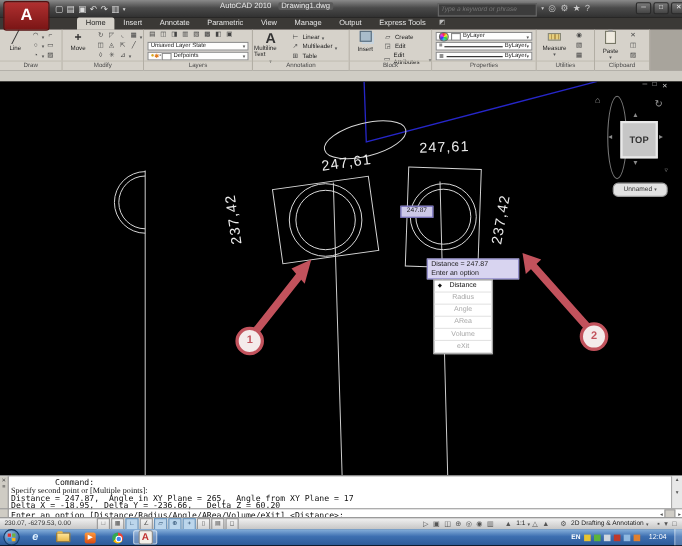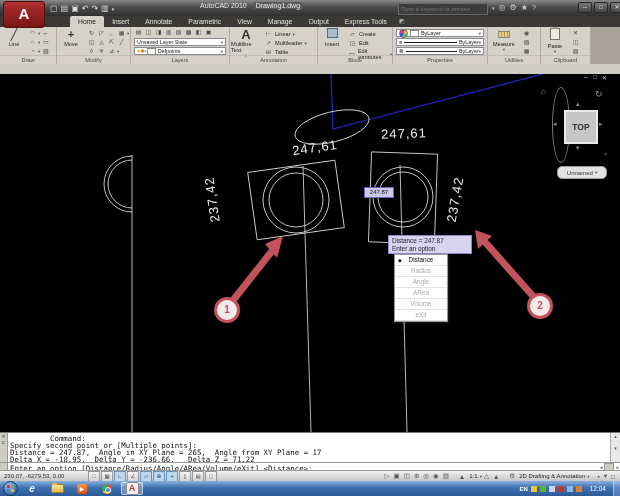--- a/index.html
+++ b/index.html
@@ -448,23 +448,23 @@
     <div class="mitem"><span>eXit</span></div>
   </div>
 
   <div class="badge" style="left:214px;top:223px;">1</div>
   <div class="badge" style="left:527px;top:219px;">2</div>
 </div>
 
 <div class="abs" id="cmdwin">
   <div class="abs" id="cmdgrip">✕<br>≡</div>
   <div class="cline" style="top:1px;margin-left:40px;">Command:</div>
-  <div class="cline" style="top:8px;">Specify second point or [Multiple points]:</div>
+  <div class="cline" style="top:8px;font-family:Liberation Serif, serif;">Specify second point or [Multiple points]:</div>
   <div class="cline" style="top:15px;">Distance = 247.87,  Angle in XY Plane = 265,  Angle from XY Plane = 17</div>
-  <div class="cline" style="top:22px;">Delta X = -18.95,  Delta Y = -236.66,   Delta Z = 71.22</div>
+  <div class="cline" style="top:22px;">Delta X = -18.95,  Delta Y = -236.66,   Delta Z = 60.20</div>
   <div class="abs" id="cmdvsb">▴<br><br>▾</div>
   <div class="abs" id="cmdprompt">
     <div class="cline">Enter an option [Distance/Radius/Angle/ARea/Volume/eXit] &lt;Distance&gt;:</div>
   </div>
   <div class="abs" id="cmdhsb">
     <i>◂</i>
     <span class="thumb"></span>
     <i>▸</i>
   </div>
 </div>

